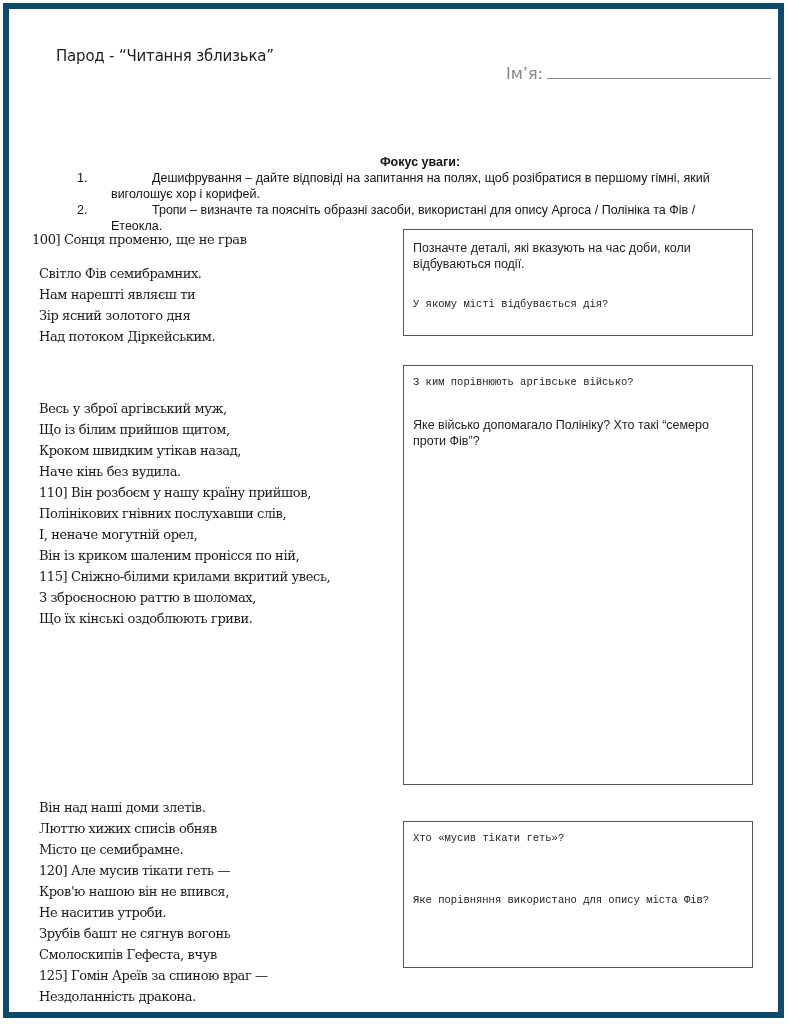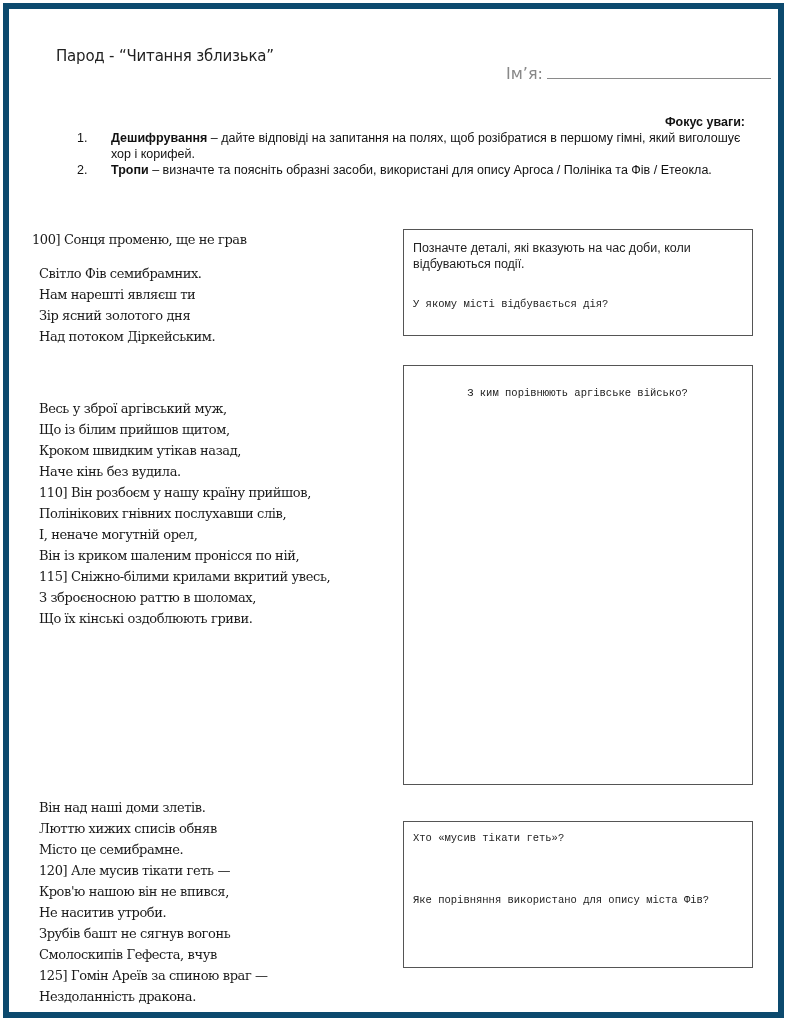--- a/index.html
+++ b/index.html
@@ -20,24 +20,24 @@
   }
   .name-line {
     display: inline-block; width: 224px; border-bottom: 1px solid #8a8a8a;
     margin-left: 4px; vertical-align: baseline; height: 10px;
   }
   .focus {
     position: absolute; left: 66px; top: 105px; width: 670px;
     font-family: "Liberation Sans", sans-serif; font-size: 12.5px; color: #111;
     line-height: 16px;
   }
-  .focus-title { text-align: right; font-weight: bold; padding-left: 20px; }
+  .focus-title { text-align: center; font-weight: bold; padding-left: 20px; margin-top: 40px; }
   .focus-item { position: relative; padding-left: 36px; }
   .focus-num { position: absolute; left: 2px; top: 0; }
-  .focus-item b { font-weight: bold; }
+  .focus-item b { font-weight: normal; margin-left: 41px; }
   .poem {
     position: absolute; left: 30px;
     font-family: "DejaVu Serif", serif; font-size: 13px; color: #1a1a1a;
     line-height: 21px; white-space: nowrap; letter-spacing: -0.4px;
   }
   .poem-line { display: block; }
   .box {
     position: absolute; left: 397px; width: 350px;
     border: 1.5px solid #555; box-sizing: border-box; background: #fff;
   }
@@ -107,21 +107,22 @@
     <span class="poem-line">125] Гомін Ареїв за спиною враг —</span>
     <span class="poem-line">Нездоланність дракона.</span>
   </div>
 
   <div class="box" style="left:394px; top:220px; height:107px;">
     <div class="q q-sans" style="top:10px;">Позначте деталі, які вказують на час доби, коли відбуваються події.</div>
     <div class="q q-geo" style="top:67px;">У якому місті відбувається дія?</div>
   </div>
 
   <div class="box" style="left:394px; top:356px; height:420px;">
-    <div class="q q-geo" style="top:20px;text-align:center;">З ким порівнюють аргівське військо?</div>
+    <div class="q q-geo" style="top:9px;">З ким порівнюють аргівське військо?</div>
+    <div class="q q-sans" style="top:51px;">Яке військо допомагало Полініку? Хто такі “семеро проти Фів”?</div>
   </div>
 
   <div class="box" style="left:394px; top:799px; height:147px;margin-top:13px;">
     <div class="q q-geo" style="top:9px;">Хто «мусив тікати геть»?</div>
     <div class="q q-geo" style="top:71px;">Яке порівняння використано для опису міста Фів?</div>
   </div>
 
 </div>
 
 </body></html>

